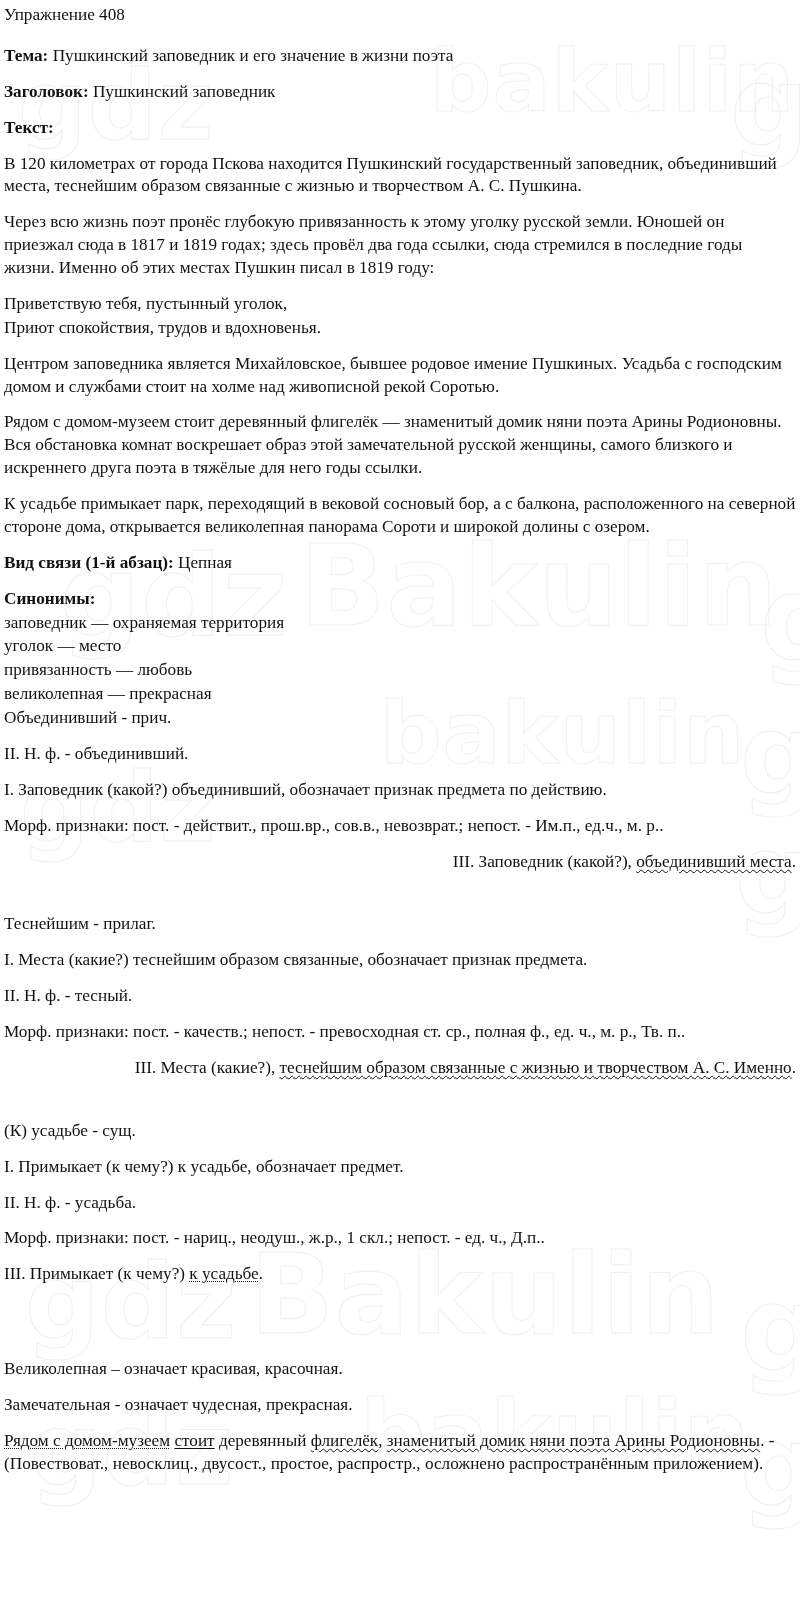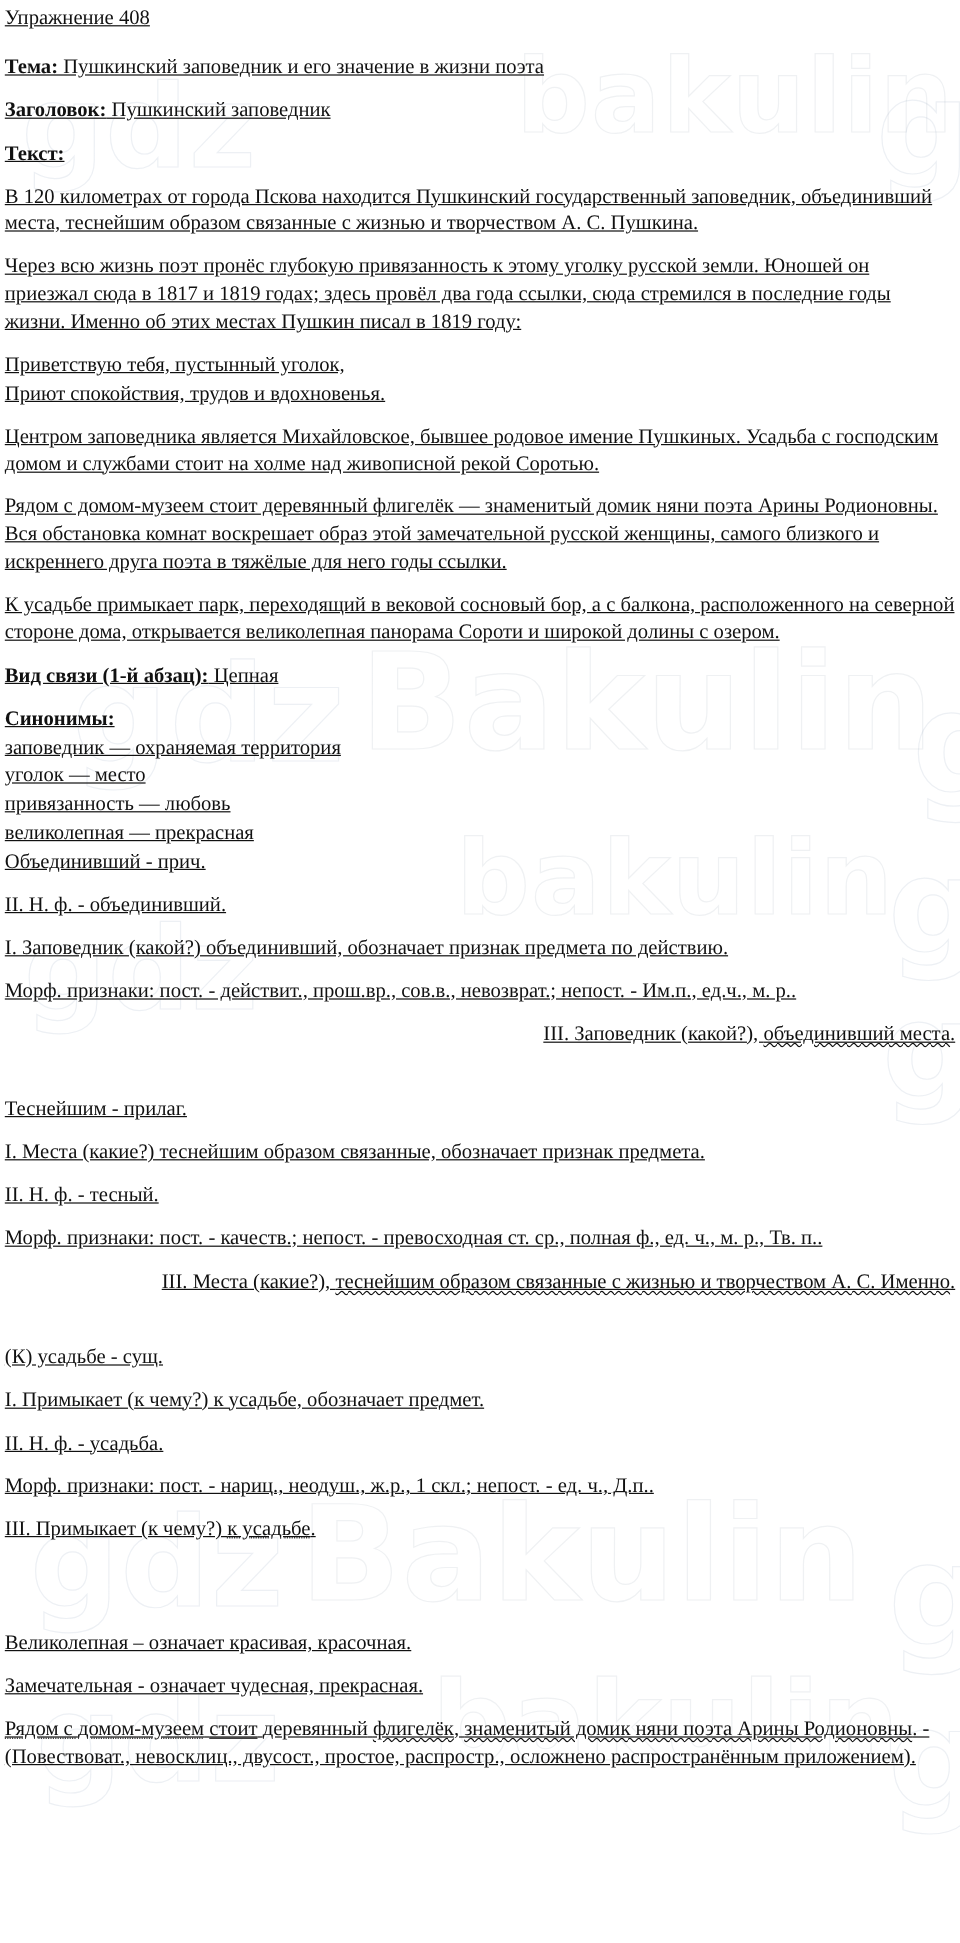--- a/index.html
+++ b/index.html
@@ -47,21 +47,20 @@
     position: relative;
     z-index: 2;
     padding: 4px 4px 10px 4px;
   }
 
   p.line {
     margin: 0 0 13px 0;
     font-size: 17.2px;
     line-height: 1.33;
     text-align: left;
-    text-decoration: underline;
   }
   p.tight { margin-bottom: 1px; }
   p.gap   { margin-bottom: 40px; text-align: right; }
   p.gap2  { margin-bottom: 72px; }
   p.title {
     font-size: 17.2px;
     margin-bottom: 18px;
   }
   b, .b { font-weight: 700; text-align: center; }
 

